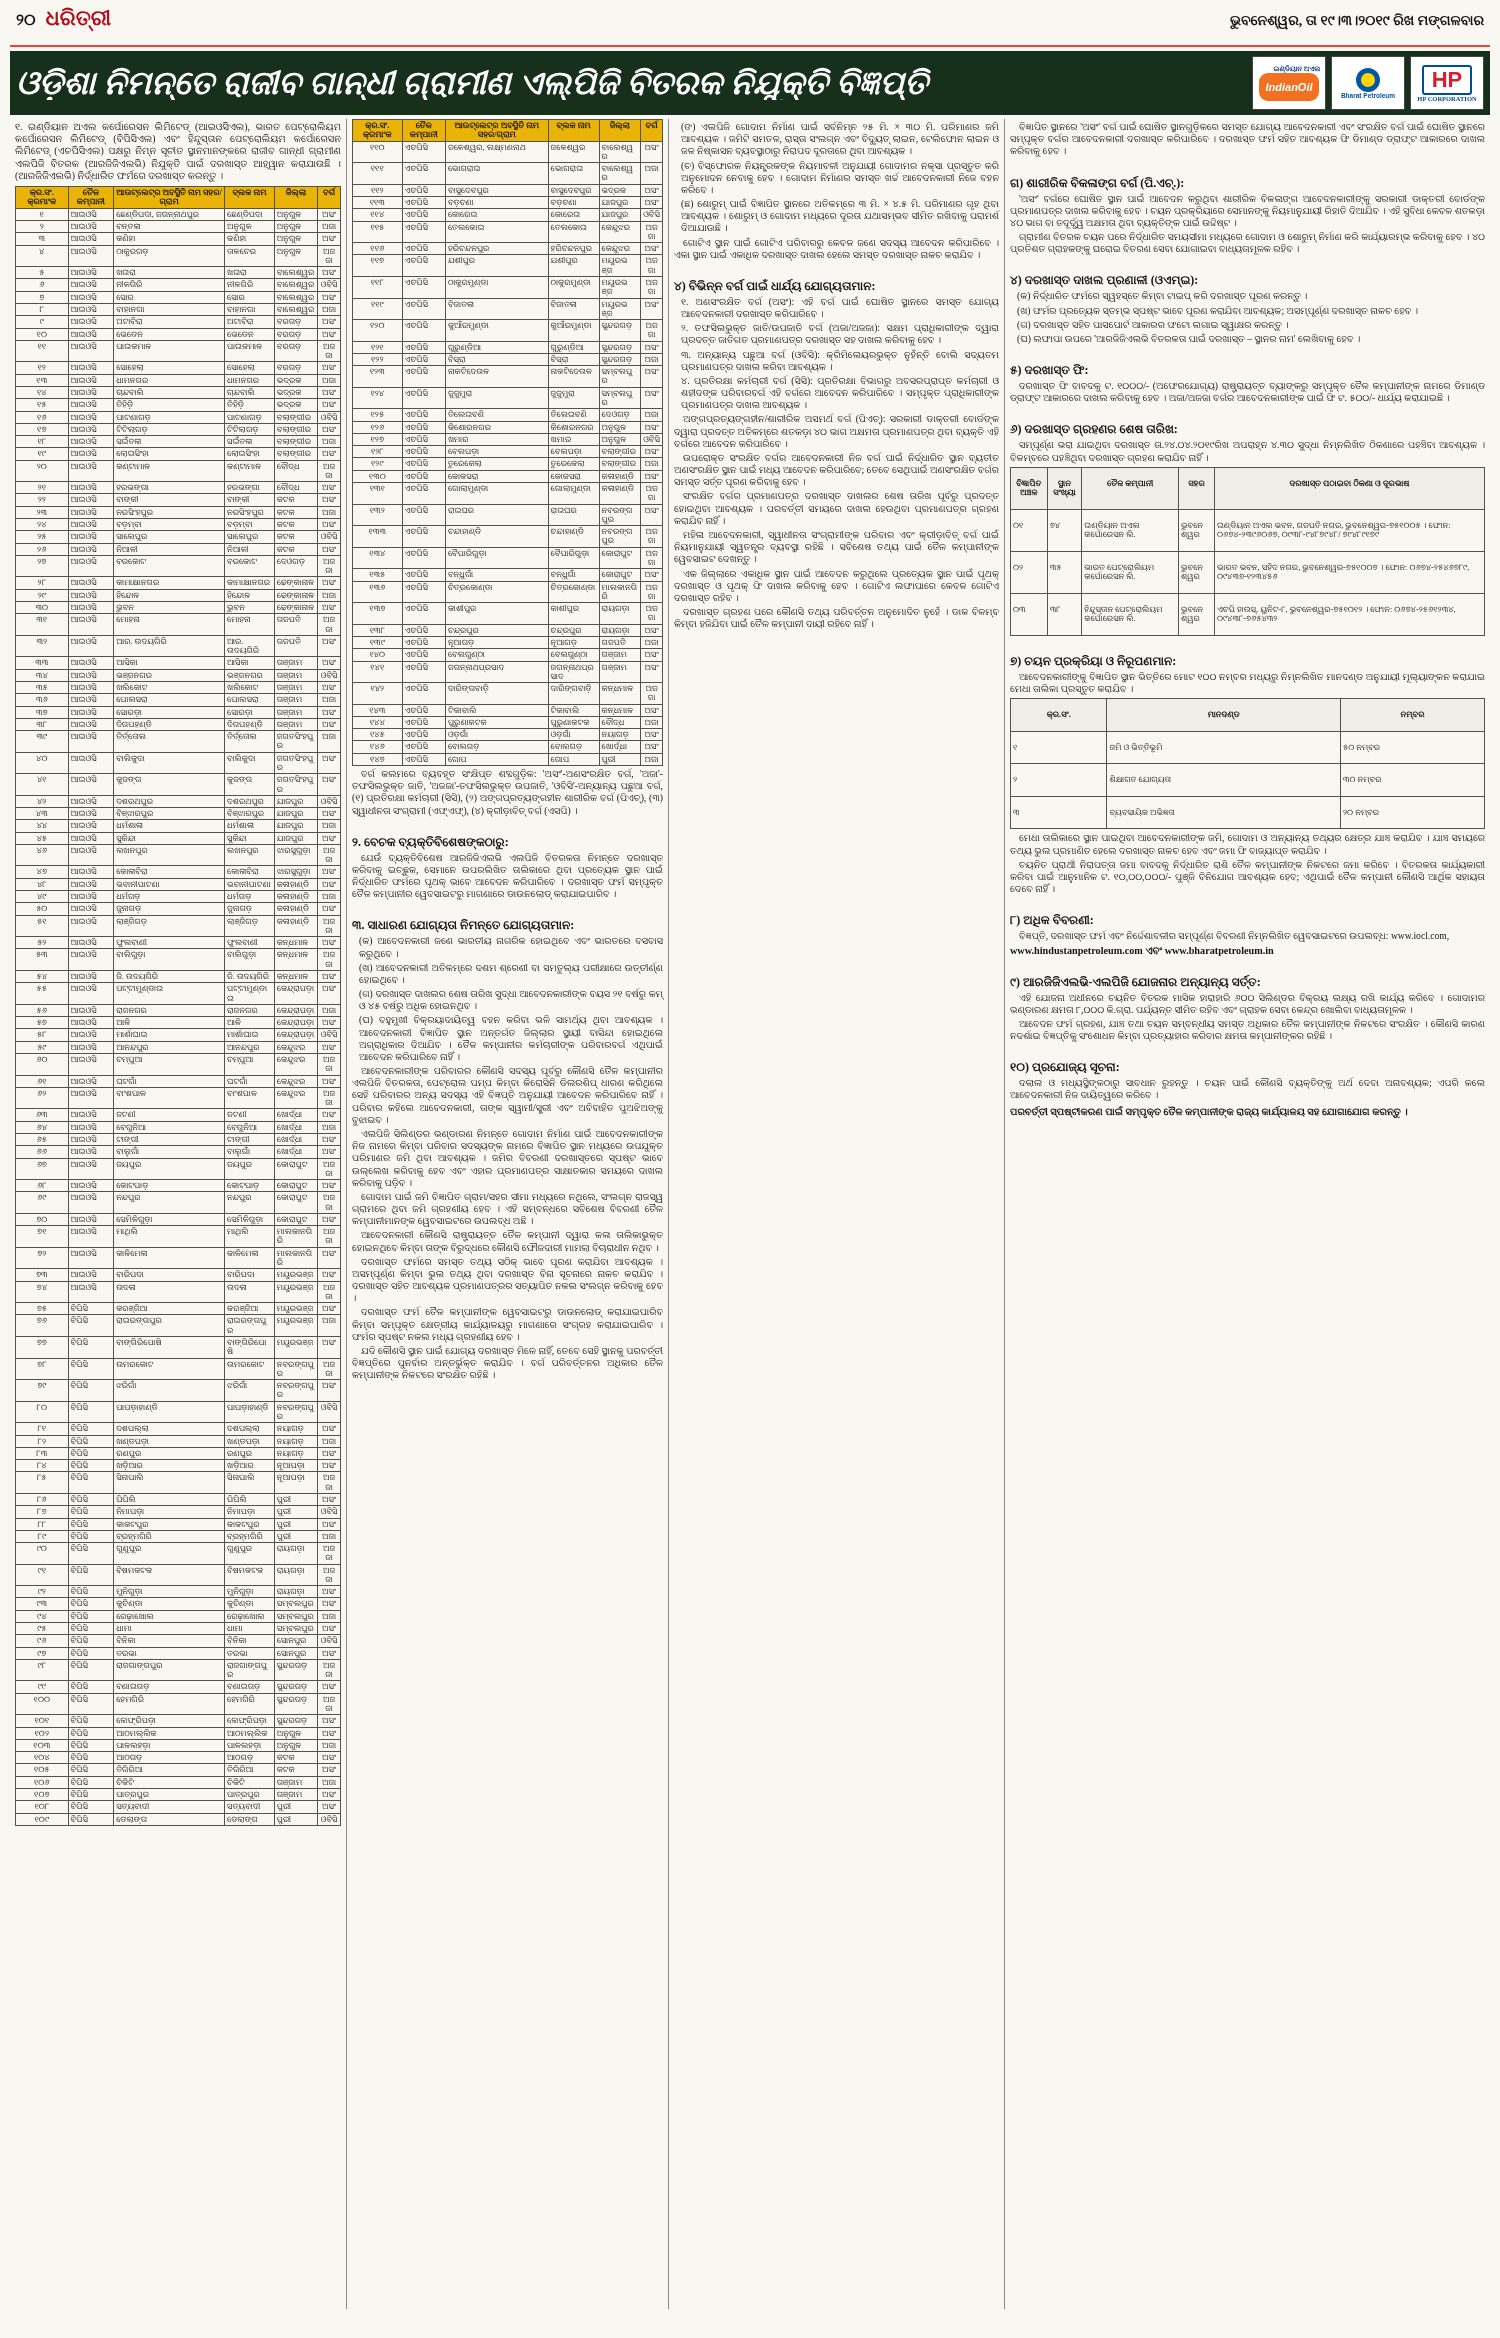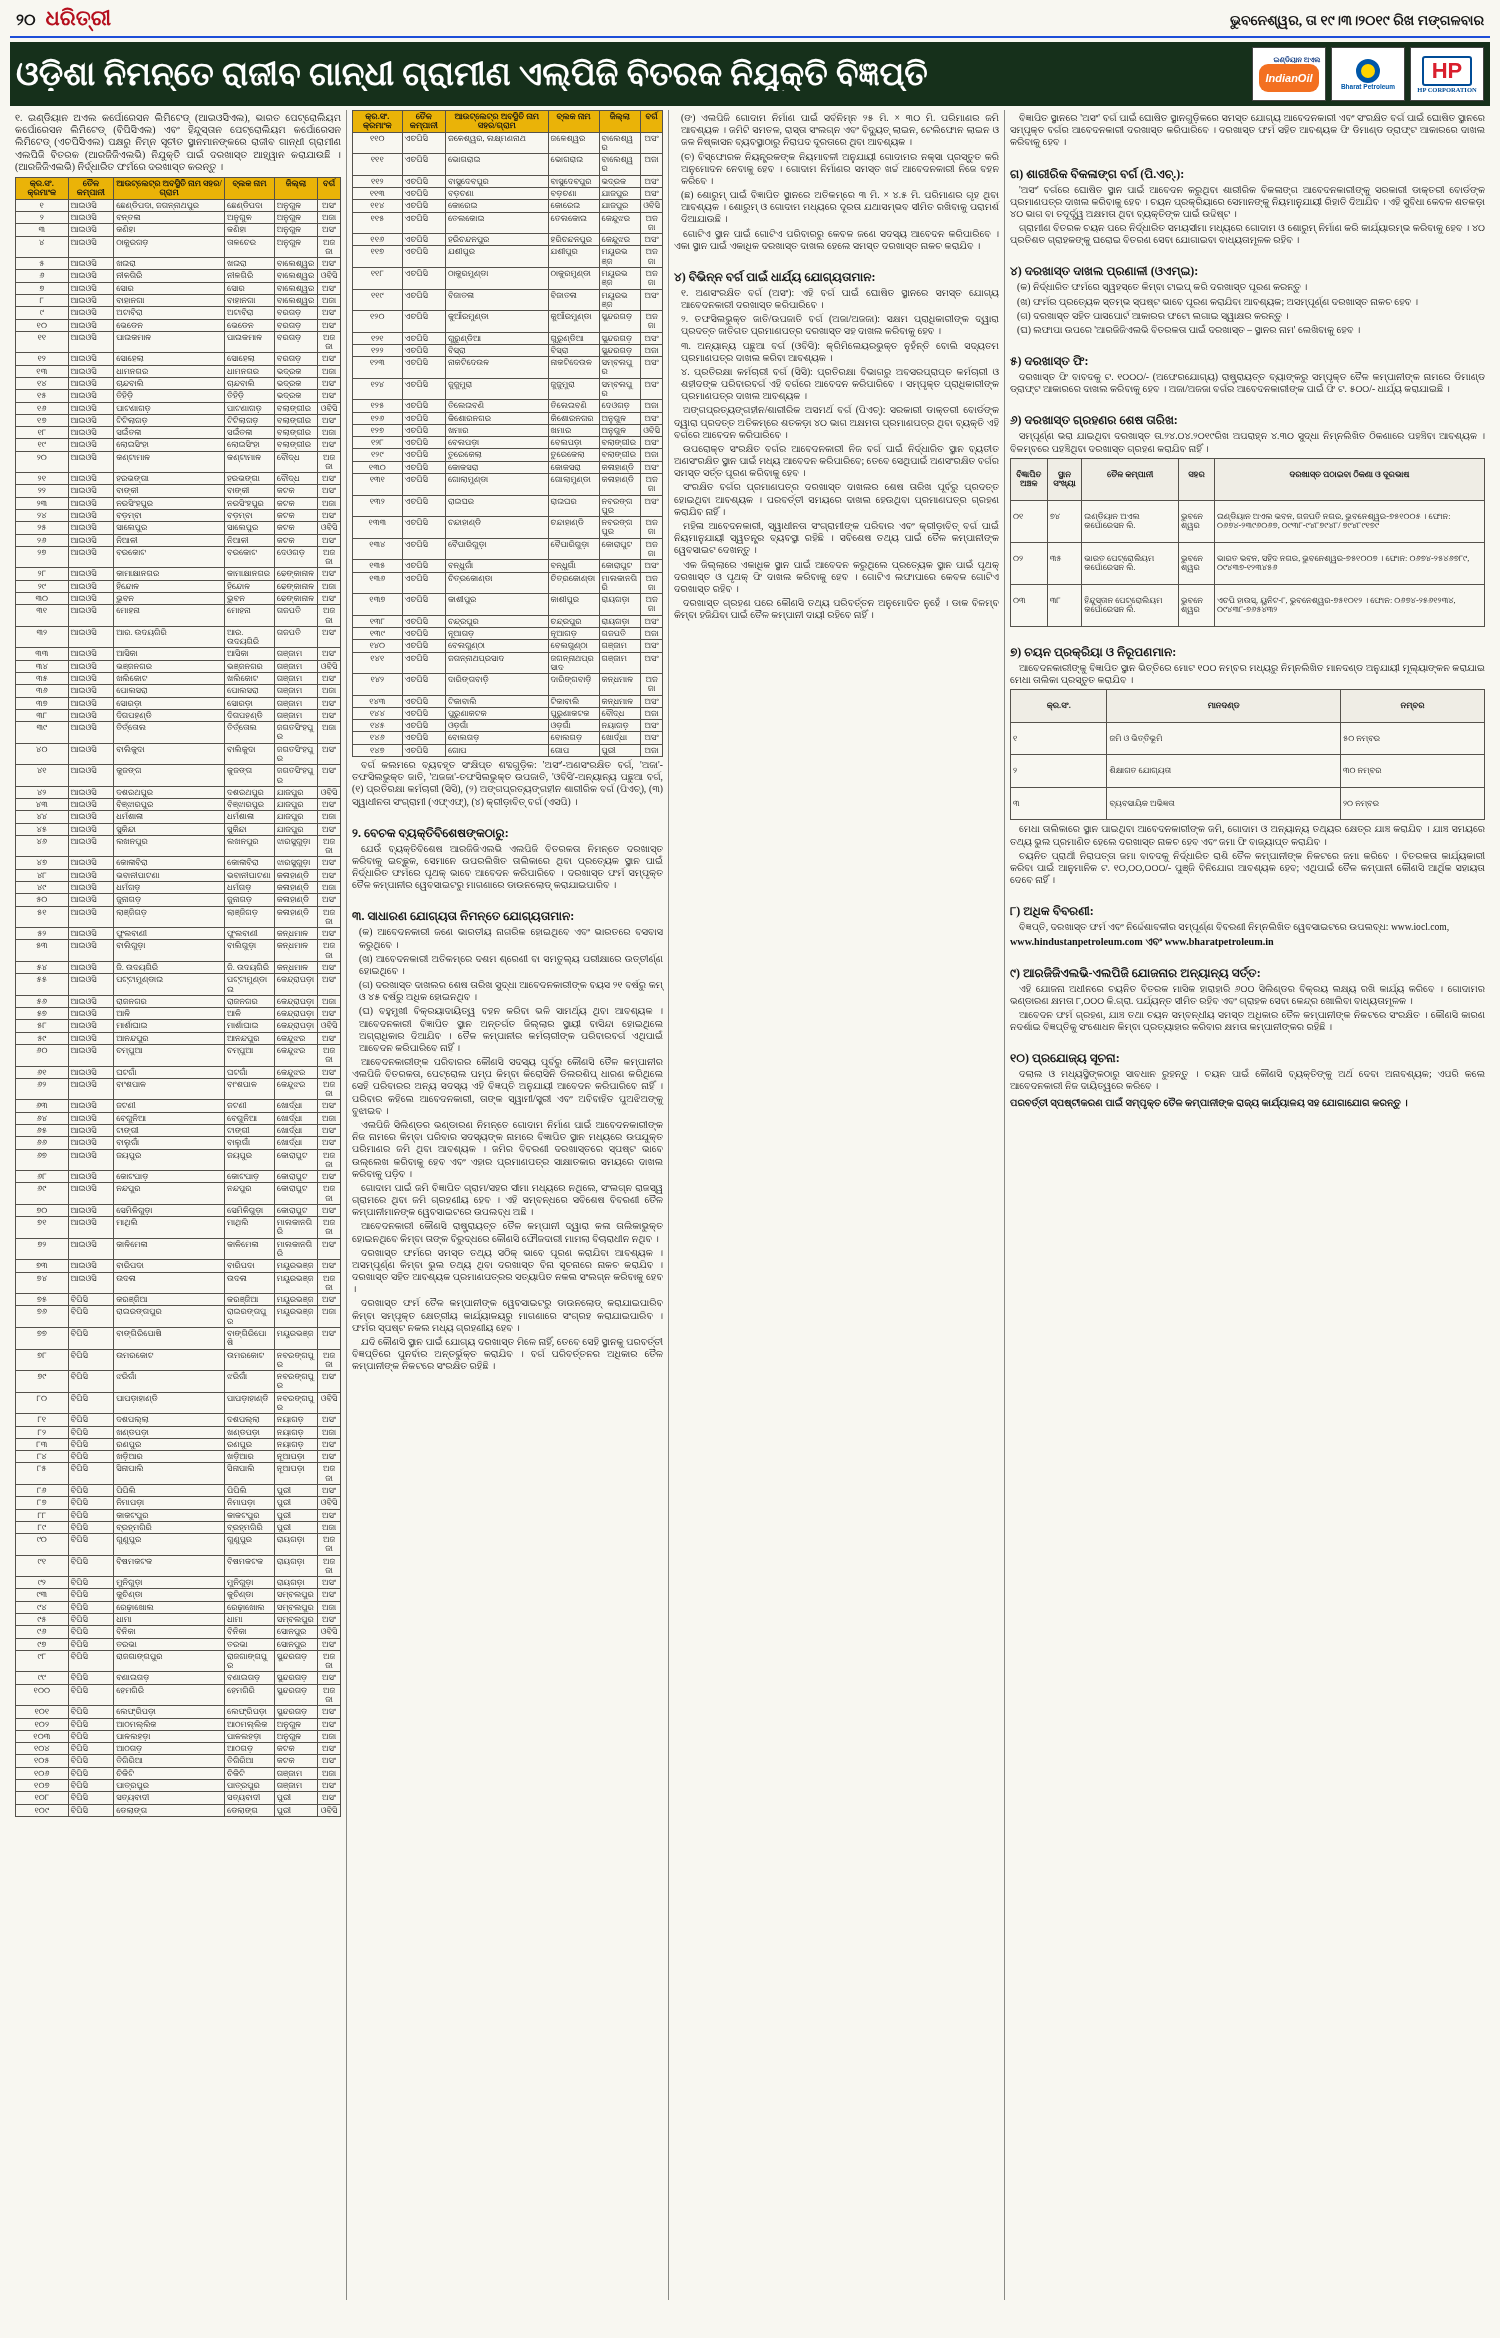--- a/index.html
+++ b/index.html
@@ -1,29 +1,29 @@
 <!DOCTYPE html>
 <html><head>
 <meta charset="utf-8">
 <style>
   html,body{margin:0;padding:0;background:#d8d6cf;}
   .page{width:1500px;height:2338px;margin:0 auto;background:#f8f7f1;color:#141414;
         font-family:"Liberation Serif","DejaVu Serif",serif;box-sizing:border-box;
         padding:4px 10px;overflow:hidden;position:relative;}
   
   .topbar{display:flex;justify-content:space-between;align-items:baseline;
-          border-bottom:2px solid #1d4ed8;padding:2px 6px 5px;}
+          border-bottom:2px solid #ef4444;padding:2px 6px 14px;}
   .pageno{font-weight:bold;font-size:16px;}
   .masthead{color:#b50f1d;font-weight:bold;font-size:21px;margin-left:6px;}
   .dateline{font-weight:bold;font-size:14px;}
   
   .banner{margin-top:4px;background:#16301b;display:flex;align-items:center;
           height:64px;padding:0 6px;box-sizing:border-box;}
   .banner-title{flex:1;color:#ffffff;font-weight:bold;font-size:33px;line-height:1.0;
-                white-space:nowrap;overflow:hidden;}
+                white-space:nowrap;overflow:hidden;font-style:italic;}
   .logos{display:flex;gap:5px;}
   .logo{width:74px;height:54px;background:#fff;border:1px solid #444;box-sizing:border-box;
         display:flex;flex-direction:column;align-items:center;justify-content:center;overflow:hidden;}
   .io-band{background:#f37021;color:#fff;font-style:italic;font-weight:bold;font-size:11px;
            border-radius:9px;padding:8px 6px;font-family:"Liberation Sans",sans-serif;}
   .io-top{font-size:7px;color:#0a357e;font-weight:bold;padding-left:16px;}
   .bp-mark{width:24px;height:24px;border-radius:50%;background:#ffd500;border:5px solid #0057a8;box-sizing:border-box;}
   .bp-text{font-size:6.5px;color:#0057a8;font-weight:bold;text-align:center;font-family:"Liberation Sans",sans-serif;}
   .hp-mark{font-size:22px;font-weight:bold;color:#d91f2d;font-family:"Liberation Sans",sans-serif;
            border:2px solid #004c97;padding:0 8px;border-radius:3px;}

